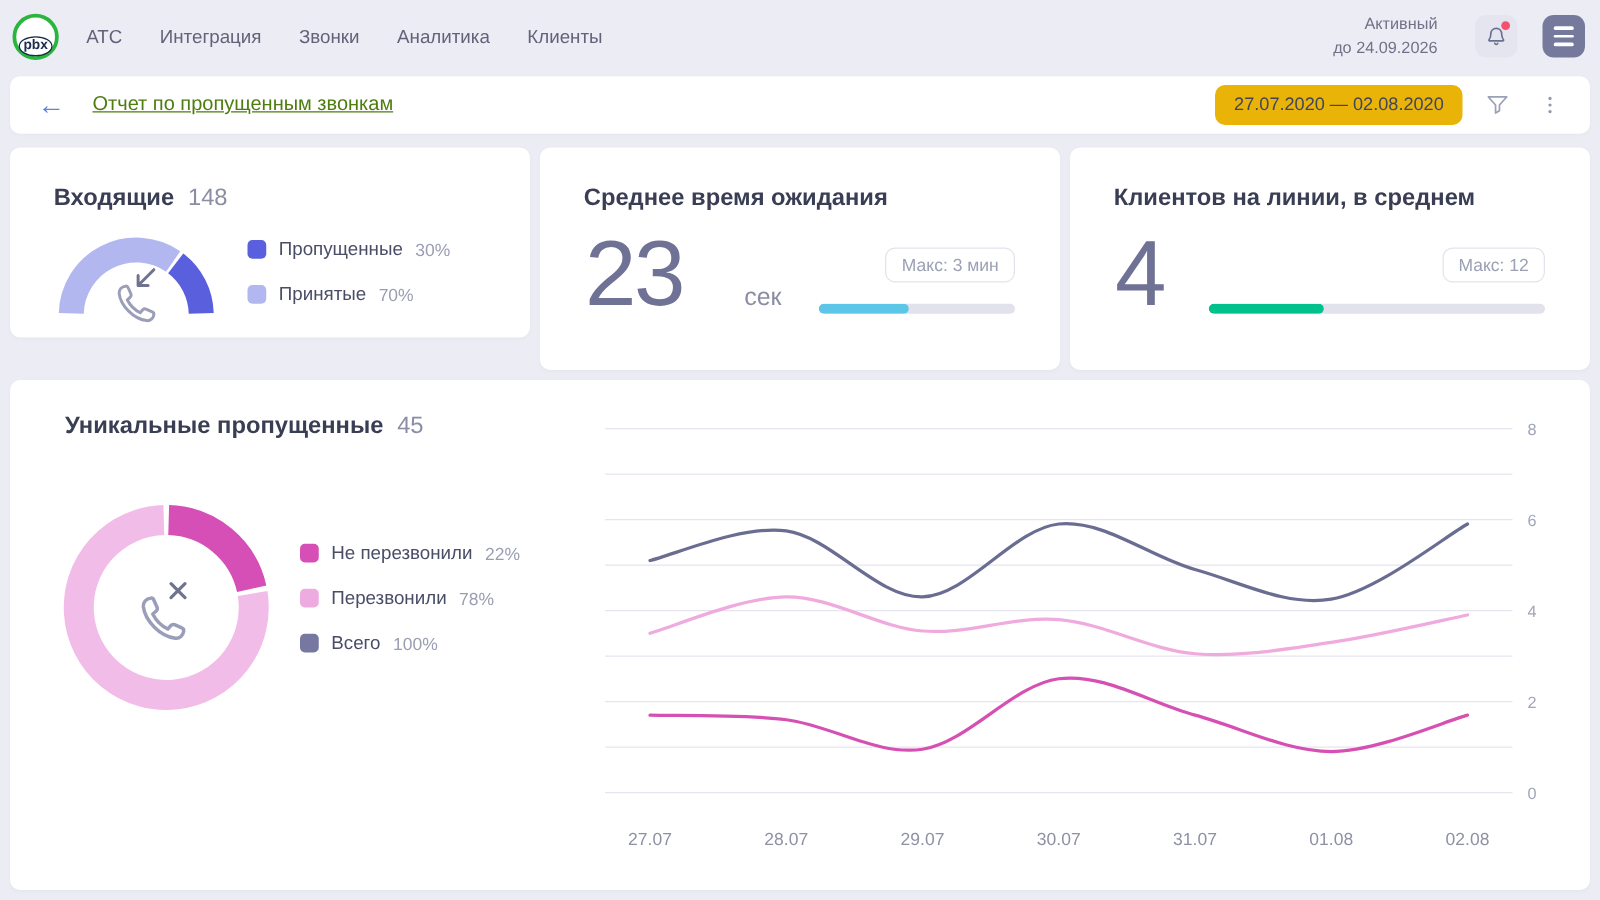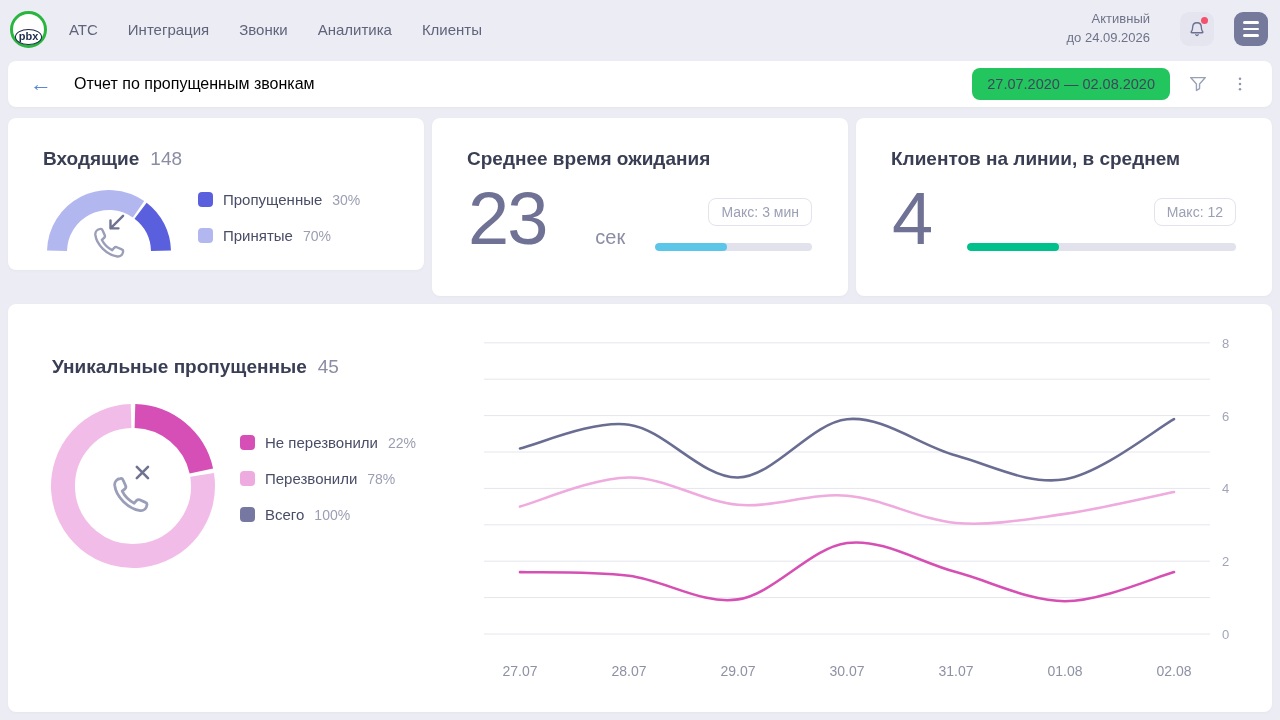--- a/index.html
+++ b/index.html
@@ -22,23 +22,23 @@
               justify-content:center; cursor:pointer; position:relative; }
   .bell-btn { background:#e4e5ef; }
   .bell-dot { position:absolute; top:5px; right:6px; width:7px; height:7px; border-radius:50%; background:#f4516c; }
   .burger-btn { background:#757a9d; flex-direction:column; gap:4px; }
   .burger-btn i { display:block; width:16px; height:2.5px; background:#fff; border-radius:2px; }
   
   .header-bar { position:absolute; left:8px; right:8px; top:61px; height:46px; background:#fff;
                 border-radius:8px; box-shadow:0 1px 3px rgba(70,70,110,.05);
                 display:flex; align-items:center; padding:0 18px 0 22px; }
   .back-arrow { font-size:22px; color:#5b87d7; cursor:pointer; line-height:1; margin-right:22px; }
-  .page-title { font-size:16px; font-weight:500; color:#000000; }
+  .page-title { font-size:16px; font-weight:500; color:#4d7c0f;text-decoration:underline; }
   .header-right { margin-left:auto; display:flex; align-items:center; gap:14px; }
-  .date-chip { background:#22c55e; border-radius:8px; padding:8px 15px; font-size:14.5px;
+  .date-chip { background:#eab308; border-radius:8px; padding:8px 15px; font-size:14.5px;
                color:#42465c; cursor:pointer; }
   .funnel, .kebab { cursor:pointer; display:flex; align-items:center; justify-content:center; width:28px; height:28px; }
   
   .card { position:absolute; background:#fff; border-radius:8px; box-shadow:0 1px 3px rgba(70,70,110,.05); }
   #card-incoming { left:8px;  top:118px; width:416px; height:152px; }
   #card-wait     { left:432px; top:118px; width:416px; height:178px; }
   #card-clients  { left:856px; top:118px; width:416px; height:178px; }
   #card-unique   { left:8px; top:304px; width:1264px; height:408px; }
   .card-title-row { display:flex; align-items:baseline; gap:11px; }
   .card-title { font-size:19px; font-weight:700; color:#3a3e54; }
@@ -57,21 +57,21 @@
   .metric-body { position:absolute; left:36px; right:36px; top:68px; display:flex; align-items:flex-end; }
   .big-number { font-size:74px; font-weight:400; color:#6f7195; line-height:.88; letter-spacing:-2px; }
   .big-unit { font-size:20px; color:#8a8da3; margin-left:7px; }
   .metric-right { flex:1; display:flex; flex-direction:column; align-items:flex-end; }
   .max-badge { border:1px solid #e3e3ed; border-radius:8px; padding:5px 12px; font-size:14px; color:#9ba0b4; background:#fff; }
   .progress-track { width:100%; height:8px; border-radius:4px; background:#e2e2ec; margin-top:17px; overflow:hidden; }
   .progress-fill { height:100%; border-radius:4px; }
   #wait-left { margin-right:30px; display:flex; align-items:baseline;gap:42px; }
   #clients-left { margin-right:36px; }
   
-  #card-unique .card-title-row { position:absolute; left:44px; top:26px;margin-top:26px; }
+  #card-unique .card-title-row { position:absolute; left:44px; top:26px; }
   #donut-wrap { position:absolute; left:33px; top:90px; }
   #legend-unique { left:232px; top:130px; gap:19px; }
   #chart-wrap { position:absolute; left:460px; top:22px; }
   .axis-label { fill:#8e91a5; font-size:14px; }
   .ytick-label { fill:#a2a5b8; font-size:13px; }
 </style>
 </head>
 <body>
 
 <div class="topnav">

